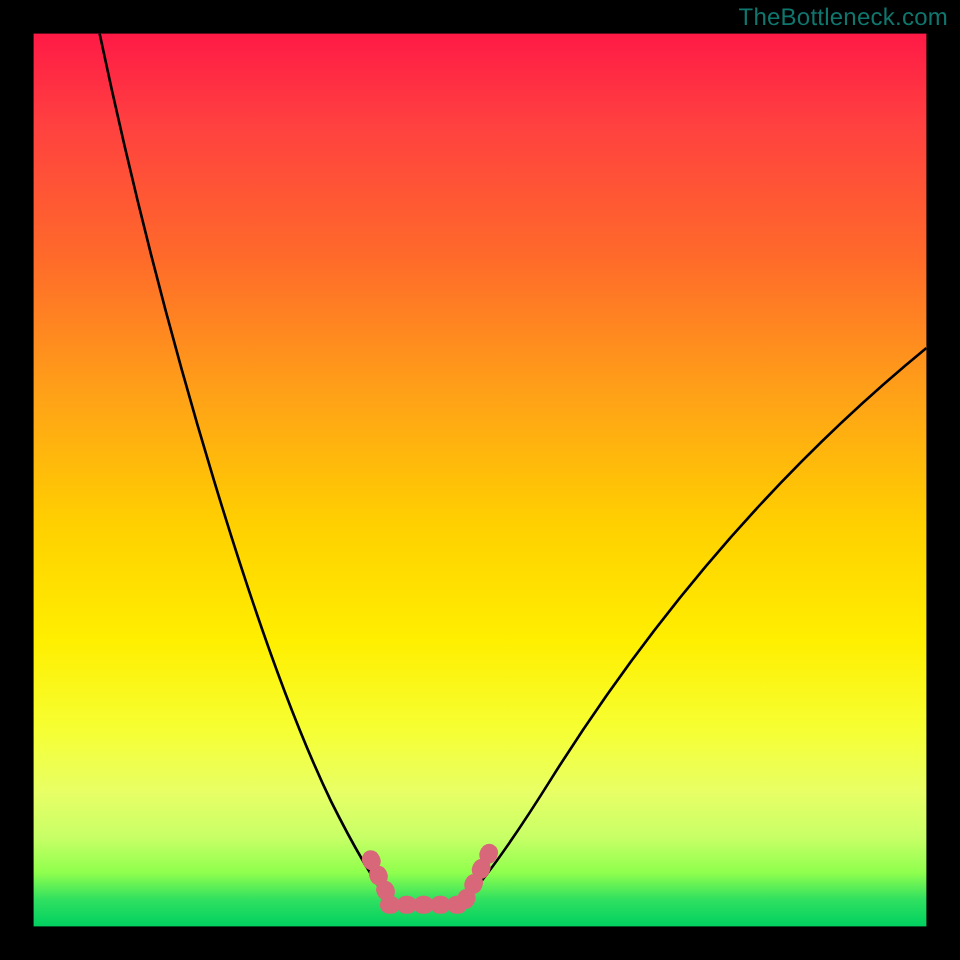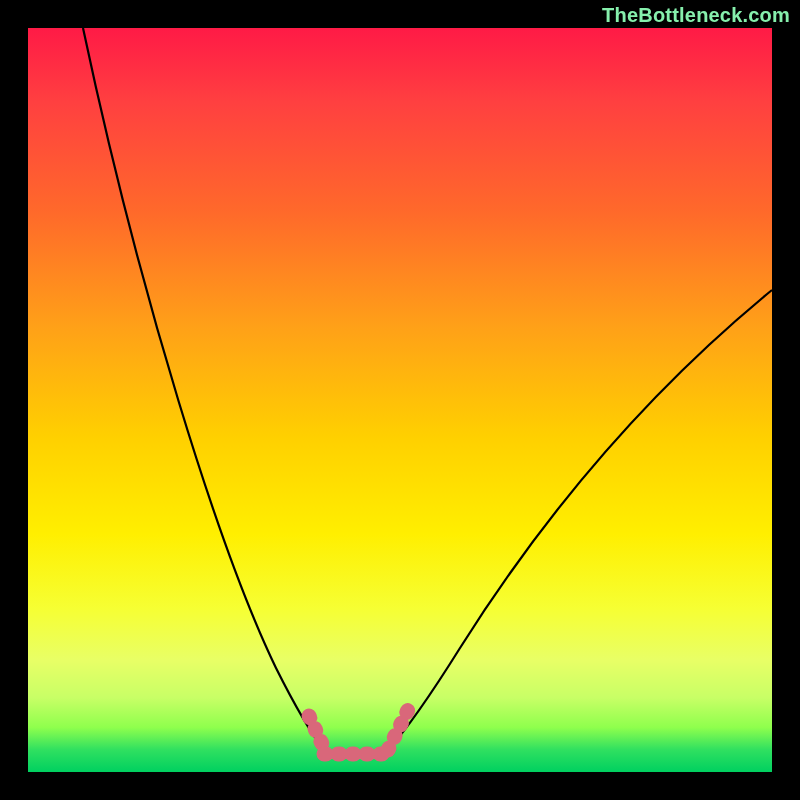--- a/index.html
+++ b/index.html
@@ -39,23 +39,23 @@
       #c8ff66 90%,
       #8fff4d 94%,
       #30e060 97%,
       #00d060 100%
     );
   }
   .watermark {
     position: absolute;
     top: 4px;
     right: 10px;
-    color: #86efac;
+    color: #0f766e;
     font-size: 20px;
-    font-weight: 700;
+    font-weight: 400;
     letter-spacing: 0.2px;
     user-select: none;
   }
   svg.curve {
     position: absolute;
     left: 0;
     top: 0;
     width: 744px;
     height: 744px;
     overflow: visible;

